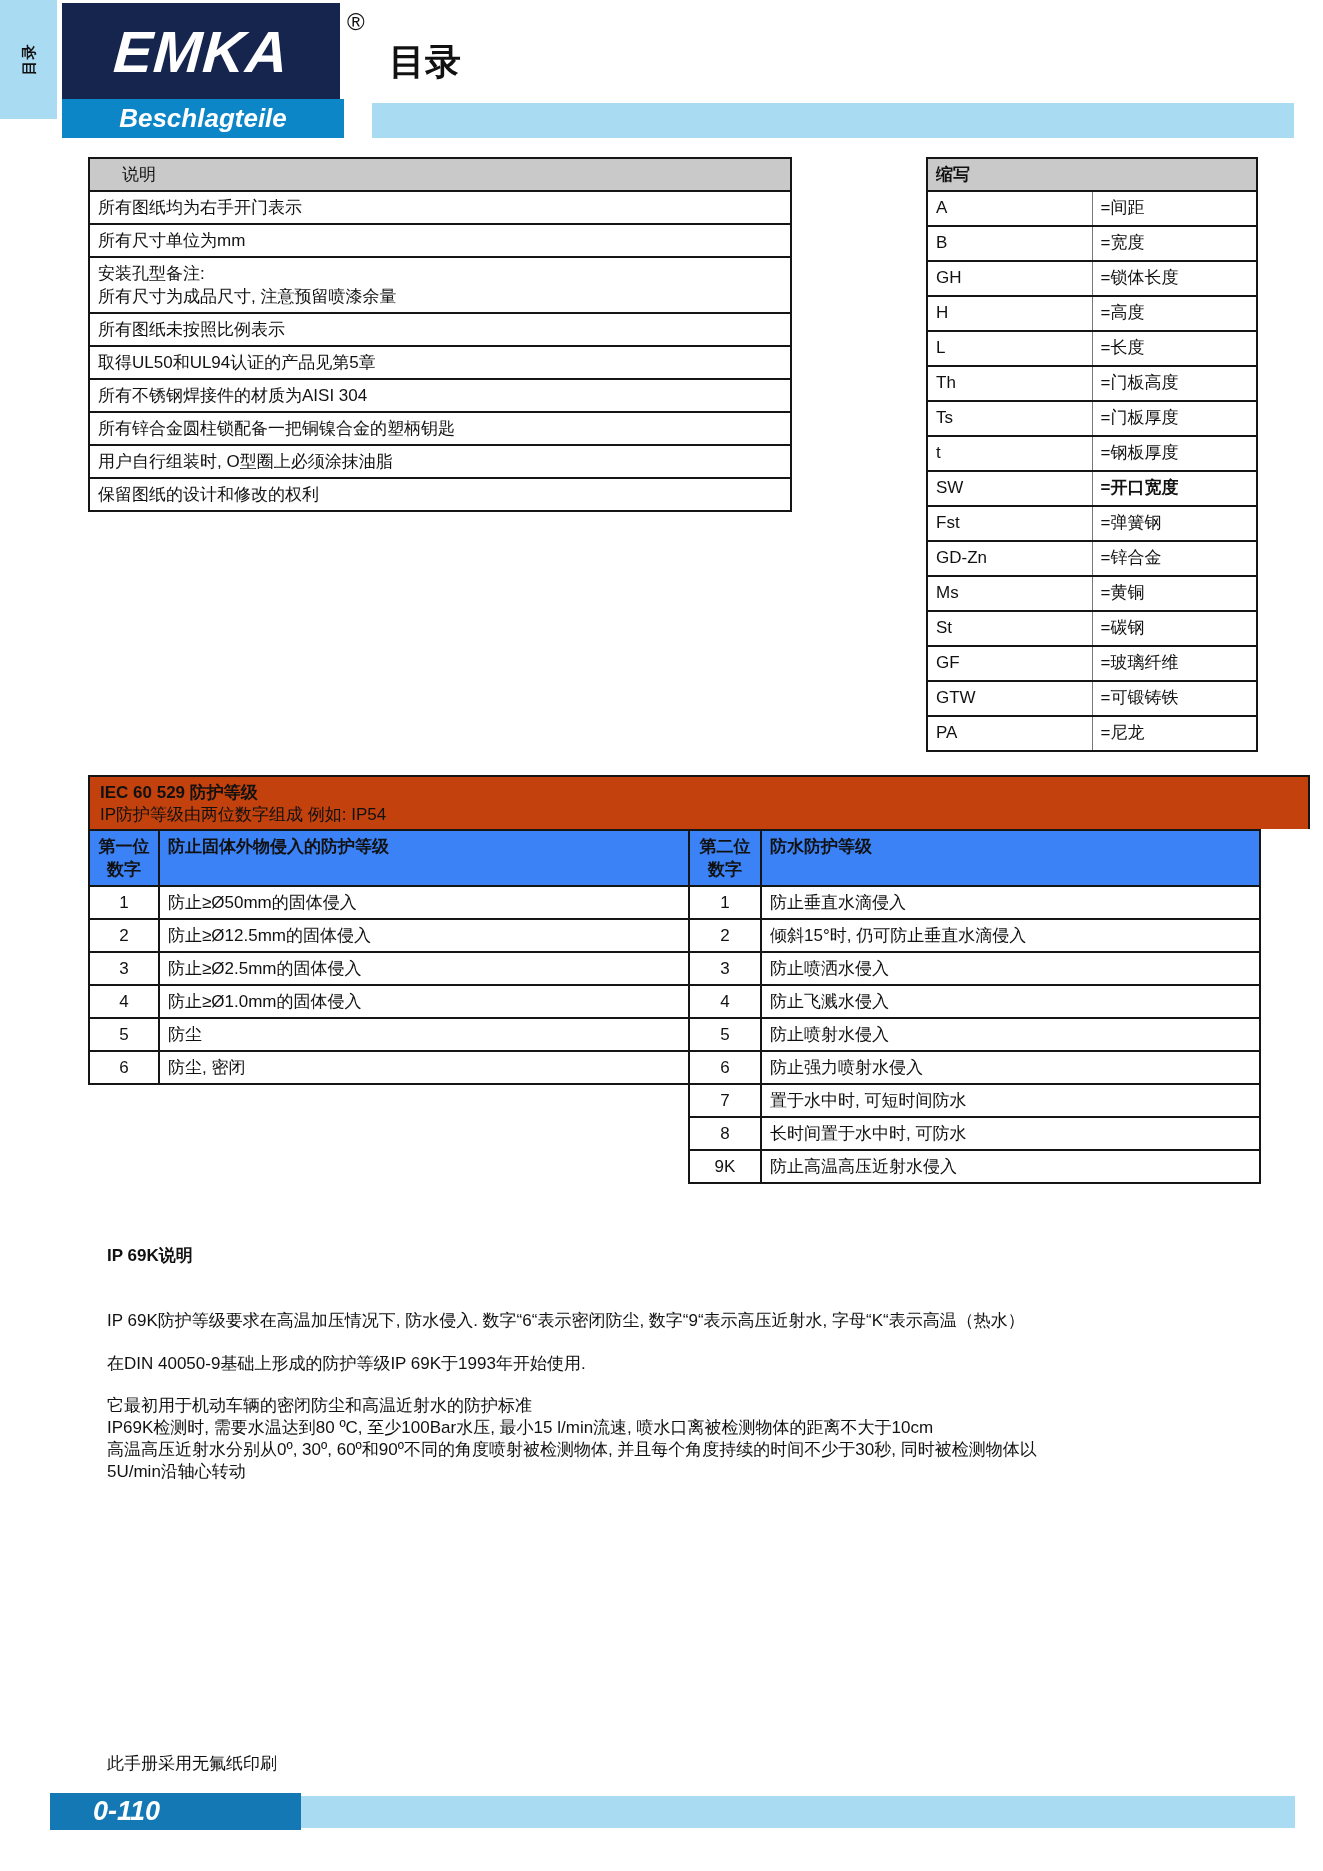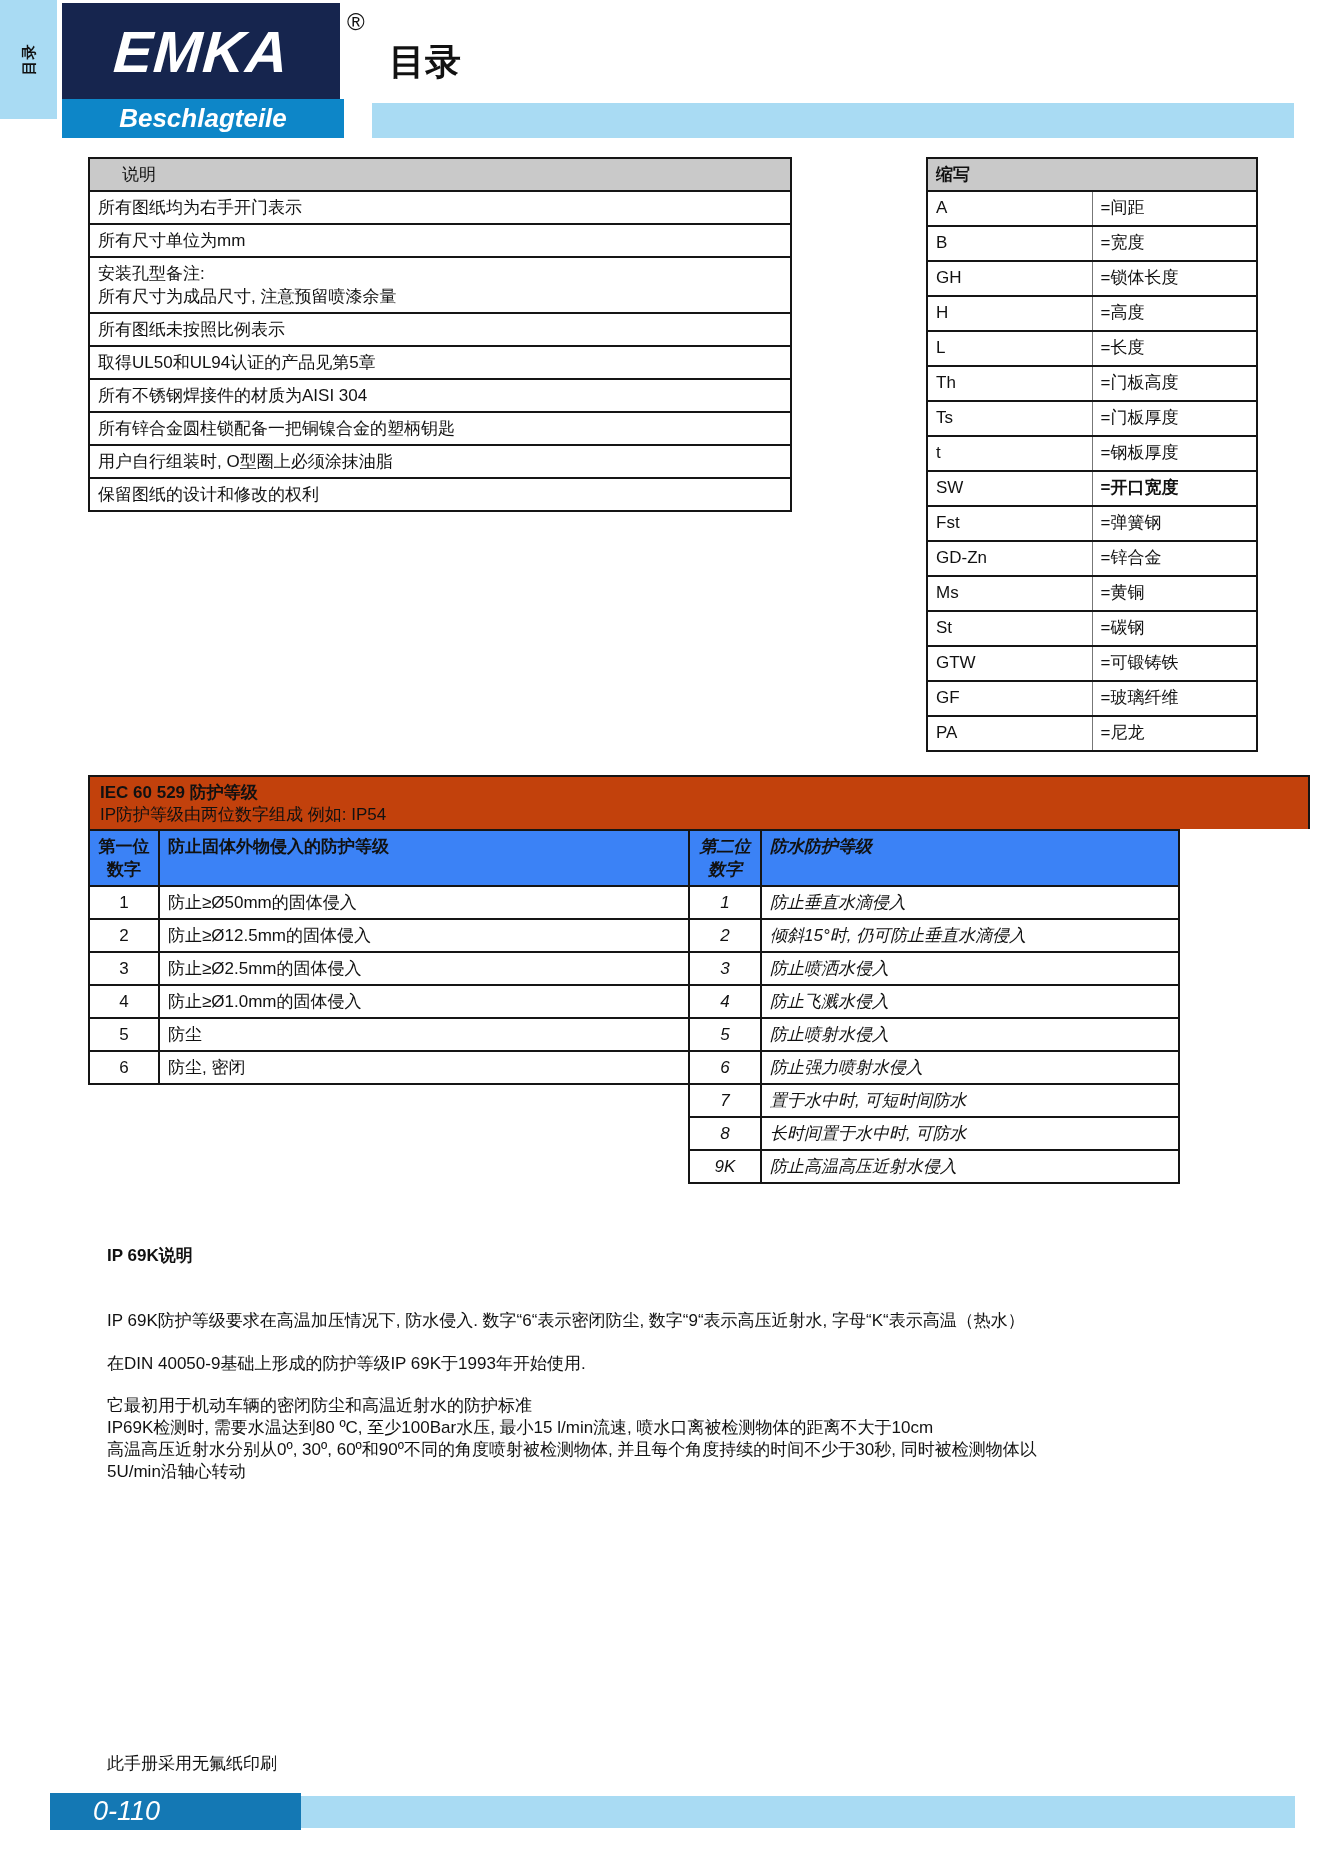--- a/index.html
+++ b/index.html
@@ -44,40 +44,40 @@
   #abbr-table td.meaning { border-left:1px solid #777; }
   td.bold { font-weight:bold; }
 
   
   #iec { left:88px; top:775px; width:1222px; }
   #iec-title-box { border:2px solid #151515; border-bottom:none; padding:5px 10px 3px 10px; background:#c2410c; }
   #iec-title-box .t1 { font-weight:bold; font-size:17px; line-height:22px; }
   #iec-title-box .t2 { font-size:17px; line-height:22px; }
   #iec-body { display:flex; align-items:flex-start; }
   #iec-left { width:602px; }
-  #iec-right { width:492px; margin-left:-2px;font-style:italic; }
+  #iec-right { width:573px; margin-left:-2px; }
   .iec th { background:#3b82f6; font-weight:bold; vertical-align:top; }
   .iec th.digit, .iec td.digit { text-align:center; }
   #iec-left th.digit, #iec-left td.digit { width:52px; }
   #iec-right th.digit, #iec-right td.digit { width:54px; }
   .iec td { height:23px; }
   .iec th { height:42px; }
 
   
   .textline { font-size:17px; line-height:22px; white-space:nowrap; }
   #ip69k-heading { left:107px; top:1245px; font-weight:bold; }
   #ip-para1 { left:107px; top:1310px; }
   #ip-para2 { left:107px; top:1353px; }
   #ip-para3 { left:107px; top:1395px; white-space:pre-line; width:1190px; }
 
   
   #footer-note { left:107px; top:1753px; }
   #footer-band-dark { left:50px; top:1793px; width:251px; height:37px; background:#1478b4; }
   #footer-band-dark span { display:block; padding-left:43px; line-height:37px; color:#fff;
-    font-size:27px; font-weight:normal; font-style:italic; }
+    font-size:27px; font-weight:bold; font-style:italic; }
   #footer-band-light { left:301px; top:1796px; width:994px; height:32px; background:#a9dbf3; }
 </style>
 </head>
 <body>
 
 <div id="sidebar-tab" class="abs">
   <span>目录</span>
 </div>
 <div id="logo-box" class="abs">
   <span>EMKA</span>
@@ -179,26 +179,26 @@
         </tr>
     <tr>
           <td class="code">Ms</td>
           <td class="meaning">=黄铜</td>
         </tr>
     <tr>
           <td class="code">St</td>
           <td class="meaning">=碳钢</td>
         </tr>
     <tr>
+          <td class="code">GF</td>
+          <td class="meaning">=玻璃纤维</td>
+        </tr>
+    <tr>
           <td class="code">GTW</td>
           <td class="meaning">=可锻铸铁</td>
-        </tr>
-    <tr>
-          <td class="code">GF</td>
-          <td class="meaning">=玻璃纤维</td>
         </tr>
     <tr>
           <td class="code">PA</td>
           <td class="meaning">=尼龙</td>
         </tr>
   </tbody>
     </table>
 </div>
 
 <div id="iec" class="abs">

